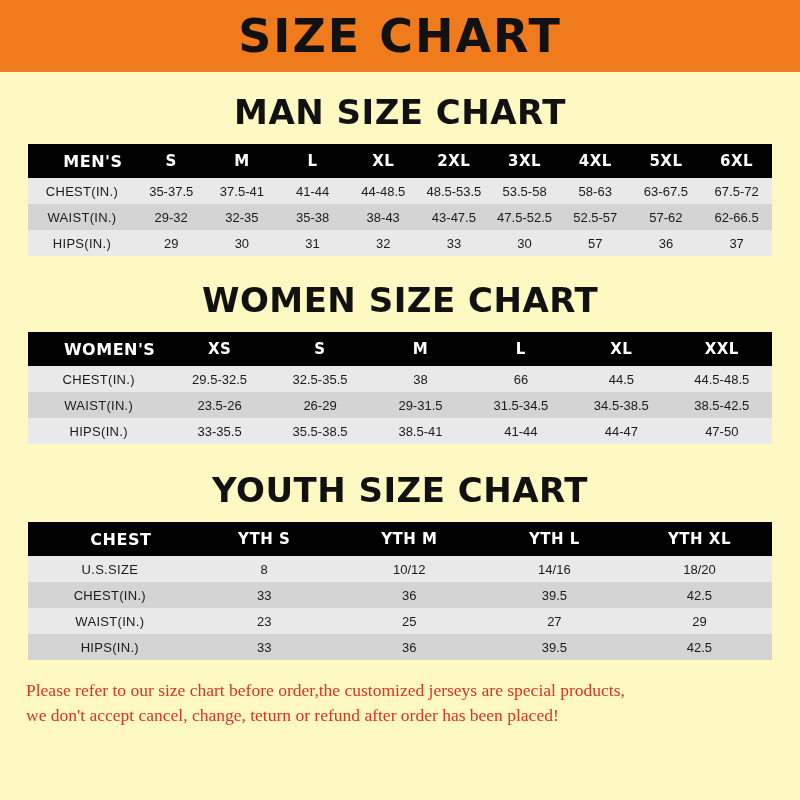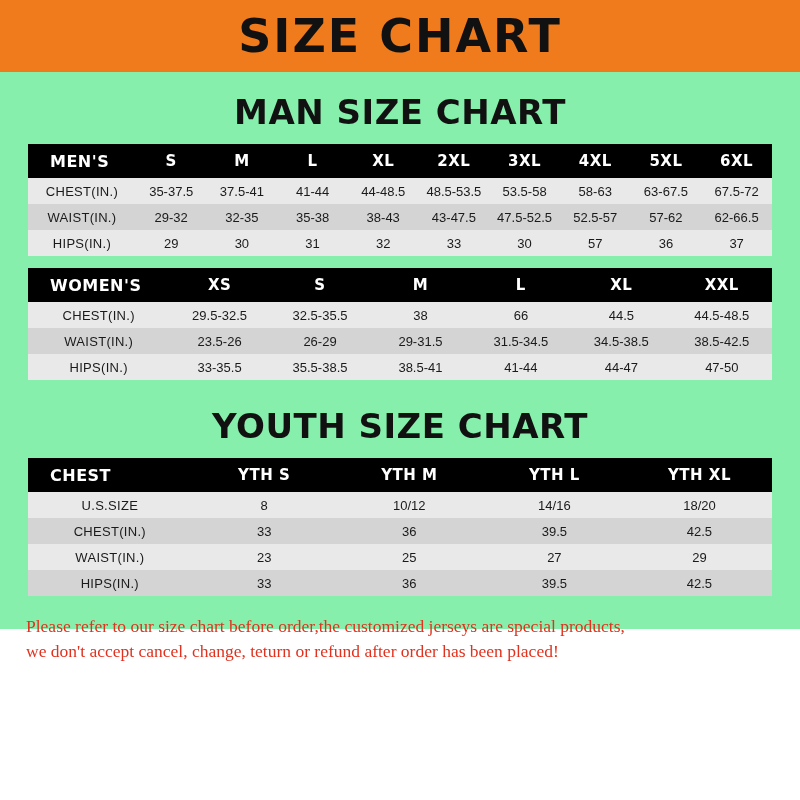--- a/index.html
+++ b/index.html
@@ -8,23 +8,23 @@
   }
   body {
     width: 800px;
     height: 800px;
     background: #ffffff;
     font-family: "Liberation Sans", sans-serif;
     overflow: hidden;
   }
   .page {
     width: 800px;
-    height: 629px;
+    height: 800px;
     position: relative;
-    background: #86efac;
+    background: #fef9c3;
     box-sizing: border-box;
   }
   
   .banner {
     height: 72px;
     background: #f07b1d;
     display: flex;
     align-items: center;
     justify-content: center;
   }
@@ -70,21 +70,21 @@
   table.size-table thead th {
     background: #000000;
     color: #ffffff;
     font-family: "DejaVu Sans", sans-serif;
     font-weight: bold;
     font-size: 15px;
     height: 34px;
     letter-spacing: 0.5px;
   }
   table.size-table thead th.corner {
-    text-align: left;
+    text-align: center;
     padding-left: 22px;
     font-size: 16px;
   }
   table.size-table tbody tr.row-light td { background: #e9e9e9; }
   table.size-table tbody tr.row-dark  td { background: #d4d4d4; }
   table.size-table tbody td.lbl {
     font-weight: normal;
     letter-spacing: 0.3px;
   }
 
@@ -176,20 +176,21 @@
           <td>33</td>
           <td>30</td>
           <td>57</td>
           <td>36</td>
           <td>37</td>
         </tr>
       </tbody>
     </table>
   </div>
 
+  <div class="section-title sec2-title">WOMEN SIZE CHART</div>
   <div class="tbl-wrap">
     <table class="size-table women-table">
       <colgroup>
         <col class="c0">
           <col>
           <col>
           <col>
           <col>
           <col>
           <col>

